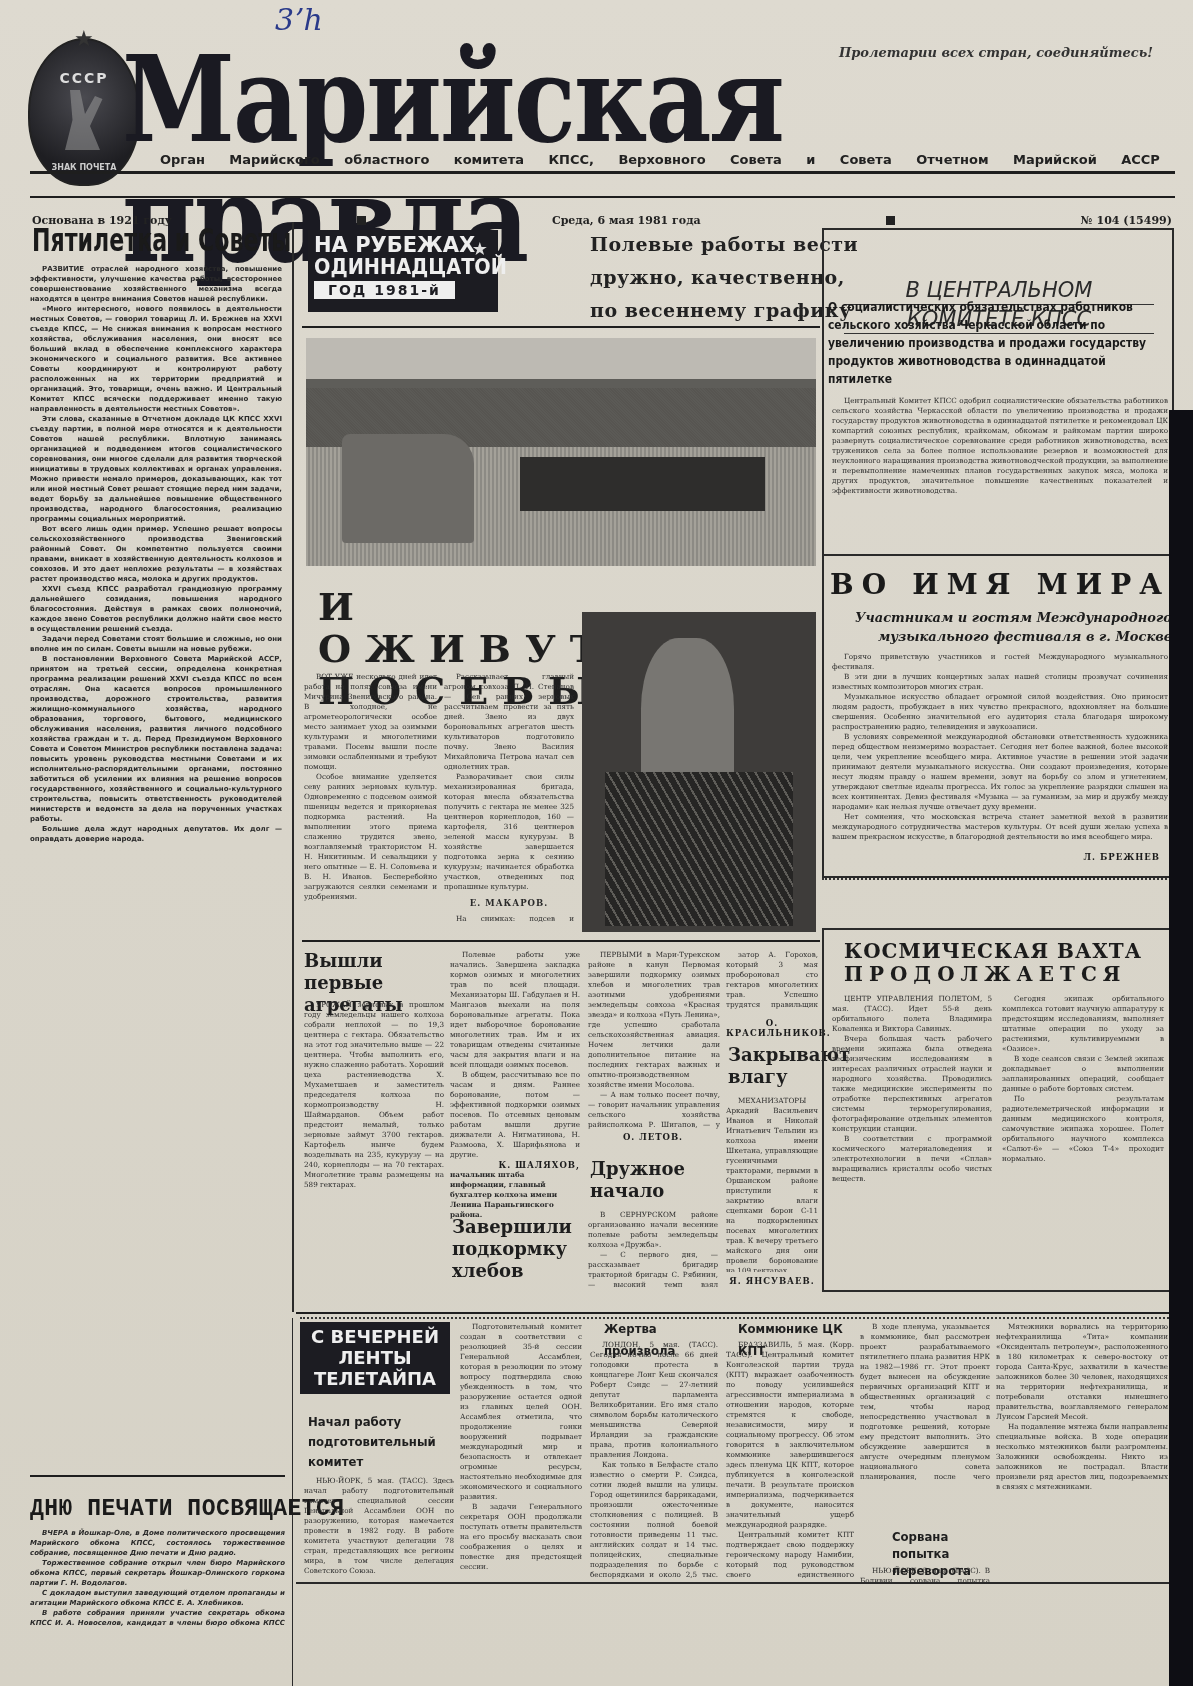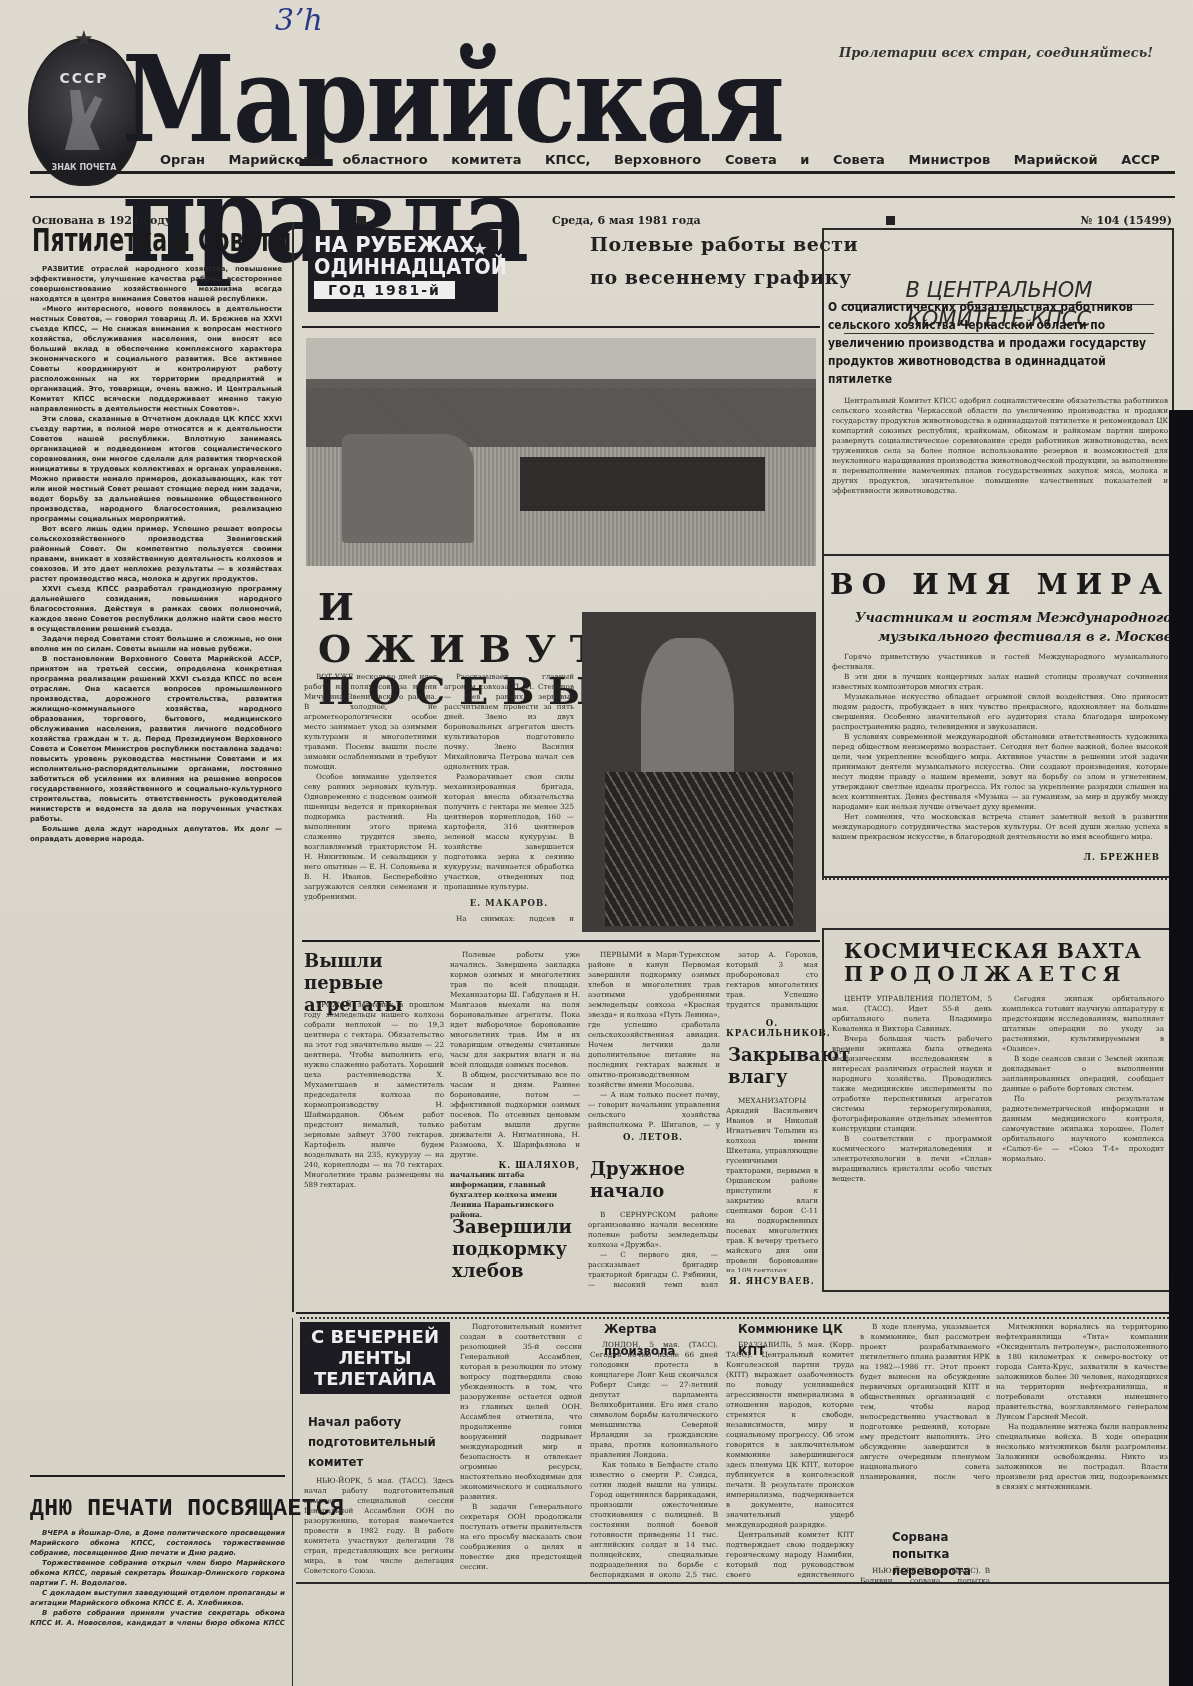--- a/index.html
+++ b/index.html
@@ -112,21 +112,21 @@
   <div class="organ">
     <span>Орган</span>
     <span>Марийского</span>
     <span>областного</span>
     <span>комитета</span>
     <span>КПСС,</span>
     <span>Верховного</span>
     <span>Совета</span>
     <span>и</span>
     <span>Совета</span>
-    <span>Министров</span>
+    <span>Отчетном</span>
     <span>Марийской</span>
     <span>АССР</span>
   </div>
   <div class="rule" style="left:30px; top:171px; width:1145px;"></div>
   <div class="dateline">
     <span>Основана в 1921 году</span>
     <span class="sq"></span>
     <span>Среда, 6 мая 1981 года</span>
     <span class="sq"></span>
     <span>№ 104 (15499)</span>
@@ -157,20 +157,21 @@
   </div>
 
   <div class="rubezh">
     <span class="starb">★</span>
     <div class="l1">НА РУБЕЖАХ</div>
     <div class="l2">ОДИННАДЦАТОЙ</div>
     <div class="l3">ГОД 1981-й</div>
   </div>
   <div class="polevye">
     <div>Полевые работы вести</div>
+    <div>дружно, качественно,</div>
     <div>по весеннему графику</div>
   </div>
   <div class="rule" style="left:302px; top:326px; width:518px; height:2px;"></div>
 
   <div class="photo" style="left:306px; top:338px; width:510px; height:228px;">
     <div class="sky"></div>
     <div class="trees"></div>
     <div class="field"></div>
     <div class="tractor"></div>
     <div class="seeder"></div>

